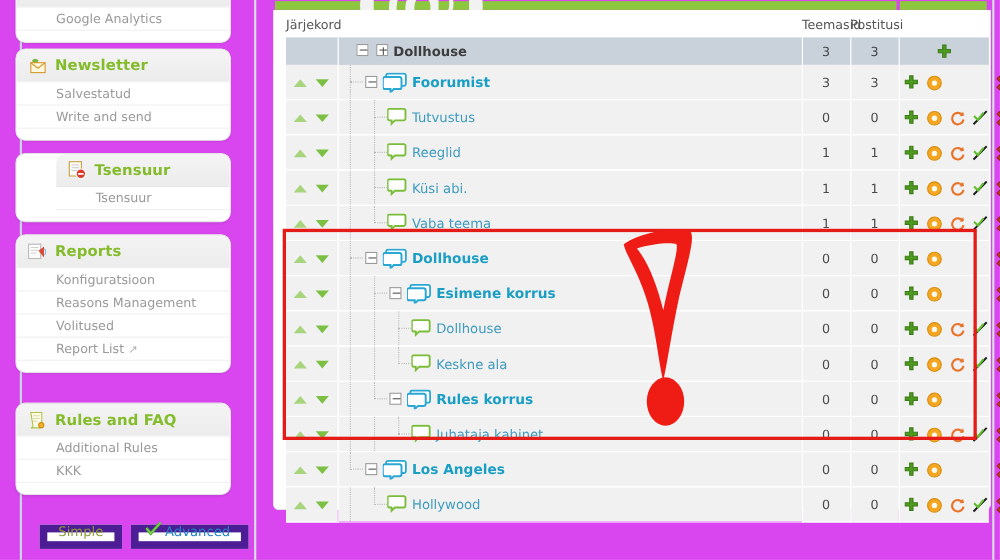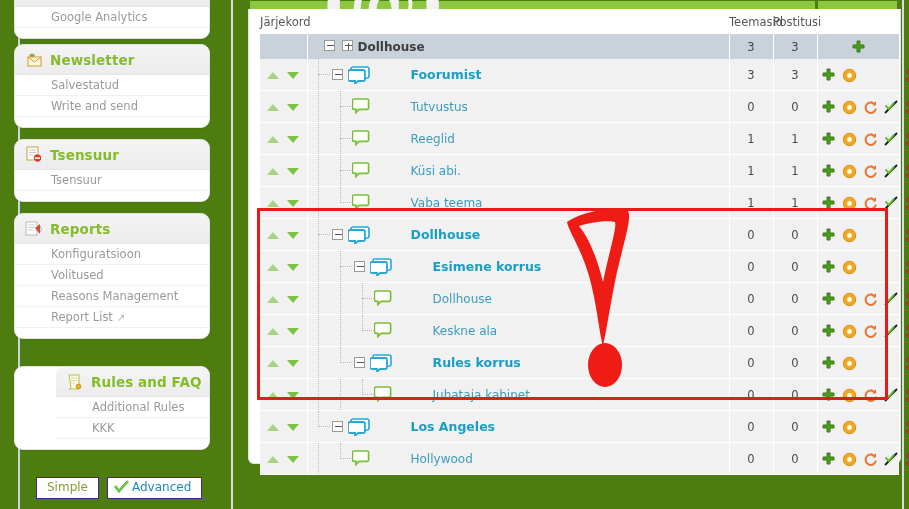--- a/index.html
+++ b/index.html
@@ -3,21 +3,21 @@
 <meta charset="utf-8">
 <style>
   * { box-sizing: border-box; }
   html, body {
     margin: 0; padding: 0;
     width: 909px; height: 509px;
     overflow: hidden;
     background: #ffffff;
     font-family: "DejaVu Sans", "Liberation Sans", sans-serif;
   }
-  #root { position: relative; width: 909px; height: 509px; background:#4d7c0f; }
+  #root { position: relative; width: 909px; height: 509px; background:#d946ef; }
 
   
   .rail-left   { position:absolute; left:18px;  top:0; width:2px; height:509px; background:#c9d4e0; }
   .rail-right  { position:absolute; left:231px; top:0; width:2px; height:509px; background:#d8dde2; }
   .rail-far    { position:absolute; left:902px; top:0; width:2px; height:509px; background:#d8dde2; }
 
   
   #sidebar { position:absolute; left:0; top:0; width:232px; height:509px; }
   .panel {
     position:absolute; left:14px; width:196px;
@@ -50,22 +50,22 @@
   }
   .panel-item:last-child { border-bottom:1px solid #f0f0f0; }
   .ext-ico { display:inline-block; margin-left:4px; color:#b0b0b0; font-size:10px; }
 
   .pico { width:18px; height:18px; position:relative; display:inline-block; }
 
   
   #mode-buttons { position:absolute; left:36px; top:477px; display:flex; gap:8px; }
   .mode-btn {
     height:22px; padding:2px 10px;
-    border:1px solid #4c1d95; background:#fff;
-    display:flex; align-items:flex-start; justify-content:center;
+    border:7px solid #4c1d95; background:#fff;
+    display:flex; align-items:flex-end; justify-content:center;
     font-size:12px; cursor:pointer;
   }
   #btn-simple { color:#8a9b36; }
   #btn-advanced { color:#1f86c4; padding-left:6px; }
   .check-ico { margin-right:3px; }
 
   
   #main { position:absolute; left:246px; top:0; width:657px; height:509px; }
   .greenbar { position:absolute; top:1px; height:8px; background:#8dc63f; }
   #greenbar-1 { left:4px;   width:565px; }
@@ -163,21 +163,21 @@
   .toggle::before {
     content:''; position:absolute; left:2px; top:4px; width:7px; height:0;
     border-top:1px solid #555;
   }
   .toggle.plus::after {
     content:''; position:absolute; left:5px; top:2px; width:0; height:7px;
     border-left:1px solid #555;
   }
 
   .bub { flex:0 0 auto; margin-right:5px; }
-  .lbl { font-size:12px; white-space:nowrap;margin-left:36px; }
+  .lbl { font-size:12px; white-space:nowrap; }
   .lbl.cat { font-weight:bold; color:#1a9ec4; font-size:12.5px; }
   .lbl.forum { font-weight:normal; color:#3d9bbf; font-size:12px; }
 
   td.acts { text-align:left; white-space:nowrap; padding-left:4px; }
   .act { display:inline-block; width:15px; height:15px; margin:0 3px; vertical-align:middle; cursor:pointer; }
   .act.spacer { cursor:default; }
 
   
   #annot-box {
     position:absolute; left:257px; top:208px; width:631px; height:192px;
@@ -218,21 +218,21 @@
               <rect x="3" y="6" width="13" height="9" fill="#fff8e1" stroke="#d49a2a"></rect>
               <path d="M3 6 L9.5 11 L16 6" fill="none" stroke="#d49a2a"></path>
             </svg></span>
           <span class="ptitle">Newsletter</span>
         </div>
         <div class="panel-body">
           <div class="panel-item"><span>Salvestatud</span></div>
           <div class="panel-item"><span>Write and send</span></div>
         </div>
       </div>
-      <div class="panel" style="top: 139px;">
+      <div class="panel" style="top: 139px; padding-left: 36px;">
         <div class="panel-head">
           <span class="pico"><svg width="18" height="18" viewBox="0 0 18 18">
               <rect x="2" y="1" width="11" height="13" fill="#fdfdfd" stroke="#c7a23c"></rect>
               <path d="M4 4h7M4 6.5h7M4 9h5" stroke="#c9c9c9" stroke-width="1"></path>
               <circle cx="12.5" cy="12" r="4.3" fill="#d93d2b" stroke="#fff"></circle>
               <rect x="10" y="11.3" width="5" height="1.6" fill="#fff"></rect>
             </svg></span>
           <span class="ptitle">Tsensuur</span>
         </div>
         <div class="panel-body">
@@ -244,26 +244,26 @@
           <span class="pico"><svg width="18" height="18" viewBox="0 0 18 18">
               <rect x="1" y="2" width="11" height="13" fill="#fdfdfd" stroke="#b9b9b9"></rect>
               <path d="M3 5h7M3 7.5h7M3 10h5" stroke="#cfcfcf"></path>
               <path d="M10 8 l5-4 v10 z" fill="#d94a38"></path>
               <path d="M15.5 6 q2 3 0 6" stroke="#8ab7d8" fill="none"></path>
             </svg></span>
           <span class="ptitle">Reports</span>
         </div>
         <div class="panel-body">
           <div class="panel-item"><span>Konfiguratsioon</span></div>
+          <div class="panel-item"><span>Reasons Management</span></div>
           <div class="panel-item"><span>Volitused</span></div>
-          <div class="panel-item"><span>Reasons Management</span></div>
           <div class="panel-item"><span>Report List</span><span class="ext-ico">↗</span></div>
         </div>
       </div>
-      <div class="panel" style="top: 366px; padding-left: 41px;">
+      <div class="panel" style="top: 366px;">
         <div class="panel-head">
           <span class="pico"><svg width="18" height="18" viewBox="0 0 18 18">
               <path d="M3 2 h10 v12 q0 2 -2 2 h-8 q2 0 2-2 z" fill="#fdfbe8" stroke="#b3c24a"></path>
               <path d="M5 5h6M5 7.5h6M5 10h4" stroke="#d7dca8"></path>
               <circle cx="12.5" cy="13.5" r="2.3" fill="#f0b429" stroke="#c98e13"></circle>
             </svg></span>
           <span class="ptitle">Rules and FAQ</span>
         </div>
         <div class="panel-body">
           <div class="panel-item"><span>Additional Rules</span></div>

